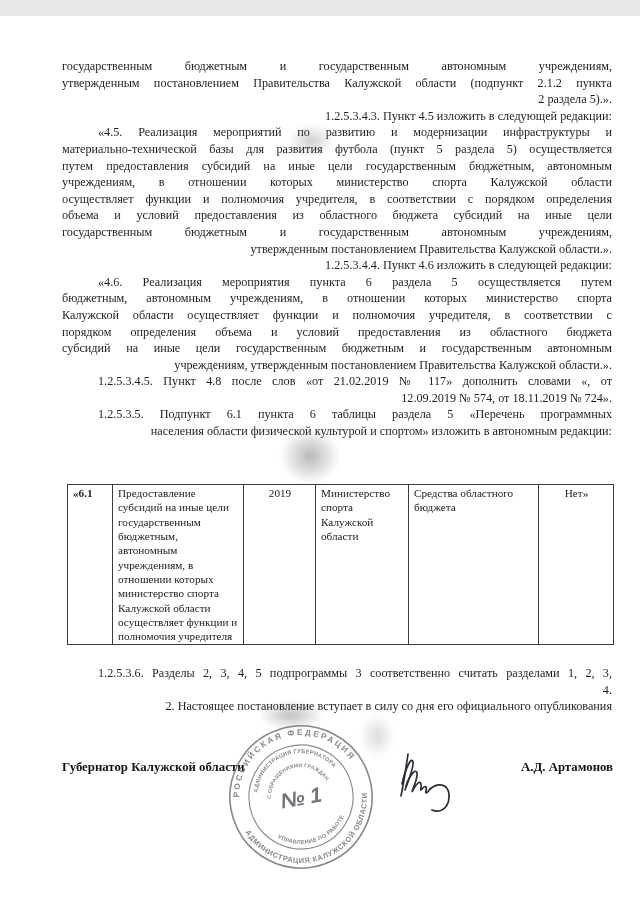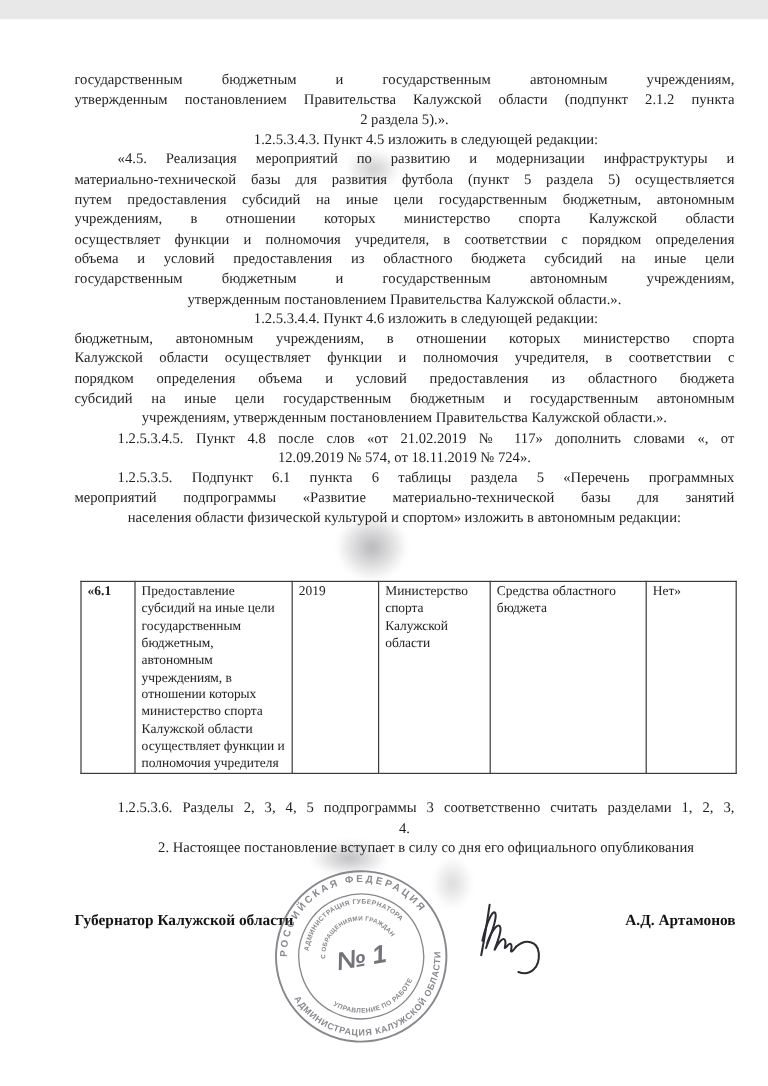--- a/index.html
+++ b/index.html
@@ -4,41 +4,41 @@
 <style>
   html,body{margin:0;padding:0;background:#e8e8e8;}
   .page{
     position:relative;width:640px;height:905px;background:#ffffff;
     font-family:"Liberation Serif","DejaVu Serif",serif;
     color:#1f1f1f;overflow:hidden;margin:16px auto;
   }
   .textblock{position:absolute;left:62px;width:550px;font-size:12.2px;}
   .textblock .line{
     height:16.6px;line-height:16.6px;white-space:nowrap;
-    text-align:center;overflow:visible;
+    text-align:right;overflow:visible;
   }
   .textblock .line.justify{
     white-space:normal;text-align:justify;text-align-last:justify;
     overflow:hidden;
   }
   .textblock .line.indent{padding-left:36px;}
   #top-text{top:42px;}
   #bottom-text{top:649px;}
 
   table.doc-table{
     position:absolute;left:67px;top:468px;border-collapse:collapse;
     table-layout:fixed;width:546px;height:159px;
     font-size:11.2px;line-height:14.35px;color:#222;
   }
   table.doc-table td{
     border:1.3px solid #3b3b3b;vertical-align:top;
     padding:1px 4px 0 5px;overflow:hidden;
   }
   td.c-num{padding-left:6px;font-weight:bold;}
-  td.c-year,td.c-note{}
+  td.c-year,td.c-note{text-align:center;}
 
   .sig-row{
     position:absolute;left:62px;top:744px;width:551px;
     font-weight:bold;font-size:12.8px;color:#141414;
   }
   .sig-left{position:absolute;left:0;top:0;white-space:nowrap;}
   .sig-right{position:absolute;right:0;top:0;white-space:nowrap;}
 
   .stamp{position:absolute;left:221px;top:701px;width:160px;height:160px;opacity:.82;}
   .autograph{position:absolute;left:392px;top:730px;width:72px;height:72px;}
@@ -70,29 +70,29 @@
       <div class="line indent">1.2.5.3.4.3. Пункт 4.5 изложить в следующей редакции:</div>
       <div class="line justify indent">«4.5. Реализация мероприятий по развитию и модернизации инфраструктуры и</div>
       <div class="line justify">материально-технической базы для развития футбола (пункт 5 раздела 5) осуществляется</div>
       <div class="line justify">путем предоставления субсидий на иные цели государственным бюджетным, автономным</div>
       <div class="line justify">учреждениям, в отношении которых министерство спорта Калужской области</div>
       <div class="line justify">осуществляет функции и полномочия учредителя, в соответствии с порядком определения</div>
       <div class="line justify">объема и условий предоставления из областного бюджета субсидий на иные цели</div>
       <div class="line justify">государственным бюджетным и государственным автономным учреждениям,</div>
       <div class="line">утвержденным постановлением Правительства Калужской области.».</div>
       <div class="line indent">1.2.5.3.4.4. Пункт 4.6 изложить в следующей редакции:</div>
+      <div class="line justify indent">«4.6. Реализация мероприятия пункта 6 раздела 5 осуществляется путем</div>
       <div class="line justify">бюджетным, автономным учреждениям, в отношении которых министерство спорта</div>
       <div class="line justify">Калужской области осуществляет функции и полномочия учредителя, в соответствии с</div>
       <div class="line justify">порядком определения объема и условий предоставления из областного бюджета</div>
       <div class="line justify">субсидий на иные цели государственным бюджетным и государственным автономным</div>
       <div class="line">учреждениям, утвержденным постановлением Правительства Калужской области.».</div>
       <div class="line justify indent">1.2.5.3.4.5. Пункт 4.8 после слов «от 21.02.2019 № 117» дополнить словами «, от</div>
       <div class="line">12.09.2019 № 574,  от 18.11.2019 № 724».</div>
       <div class="line justify indent">1.2.5.3.5. Подпункт 6.1 пункта 6 таблицы раздела 5 «Перечень программных</div>
-      <div class="line justify">мероприятий подпрограммы «Развитие материально-технической базы для занятий</div>
       <div class="line">населения области физической культурой и спортом» изложить в автономным редакции:</div>
     </div>
 
   <table class="doc-table">
     <colgroup>
       <col style="width:45px">
         <col style="width:131px">
         <col style="width:72px">
       <col style="width:93px">
         <col style="width:130px">

